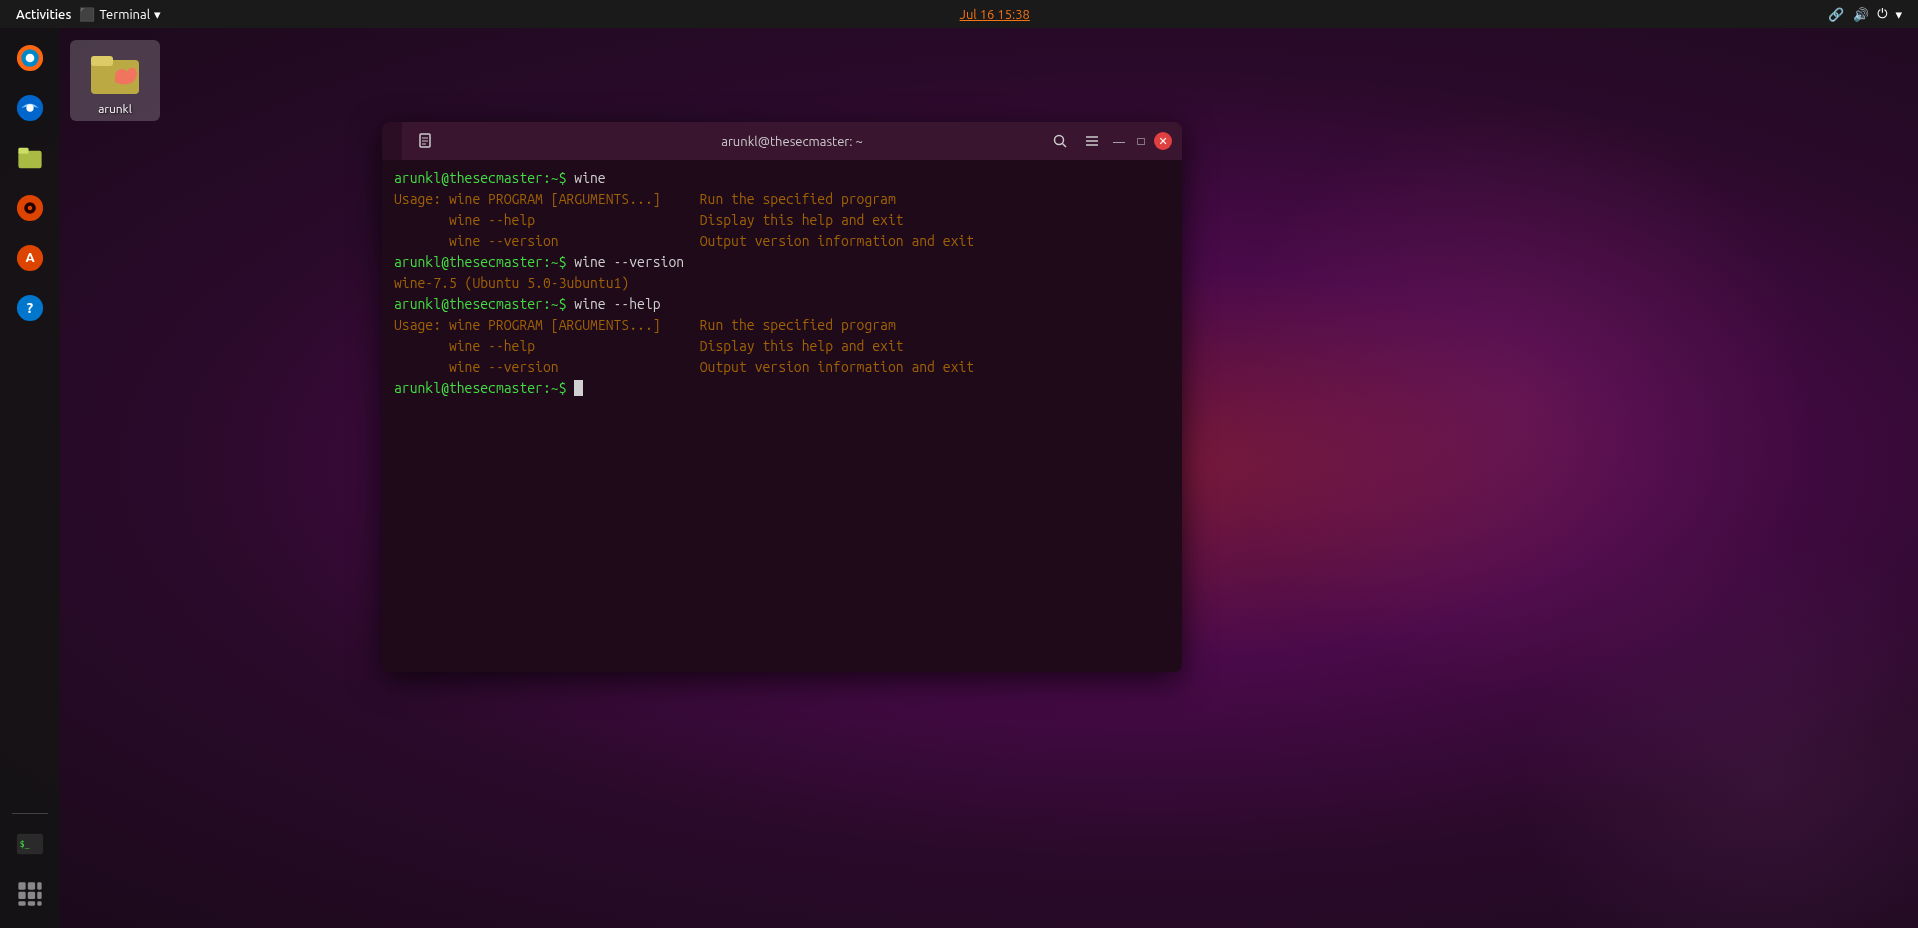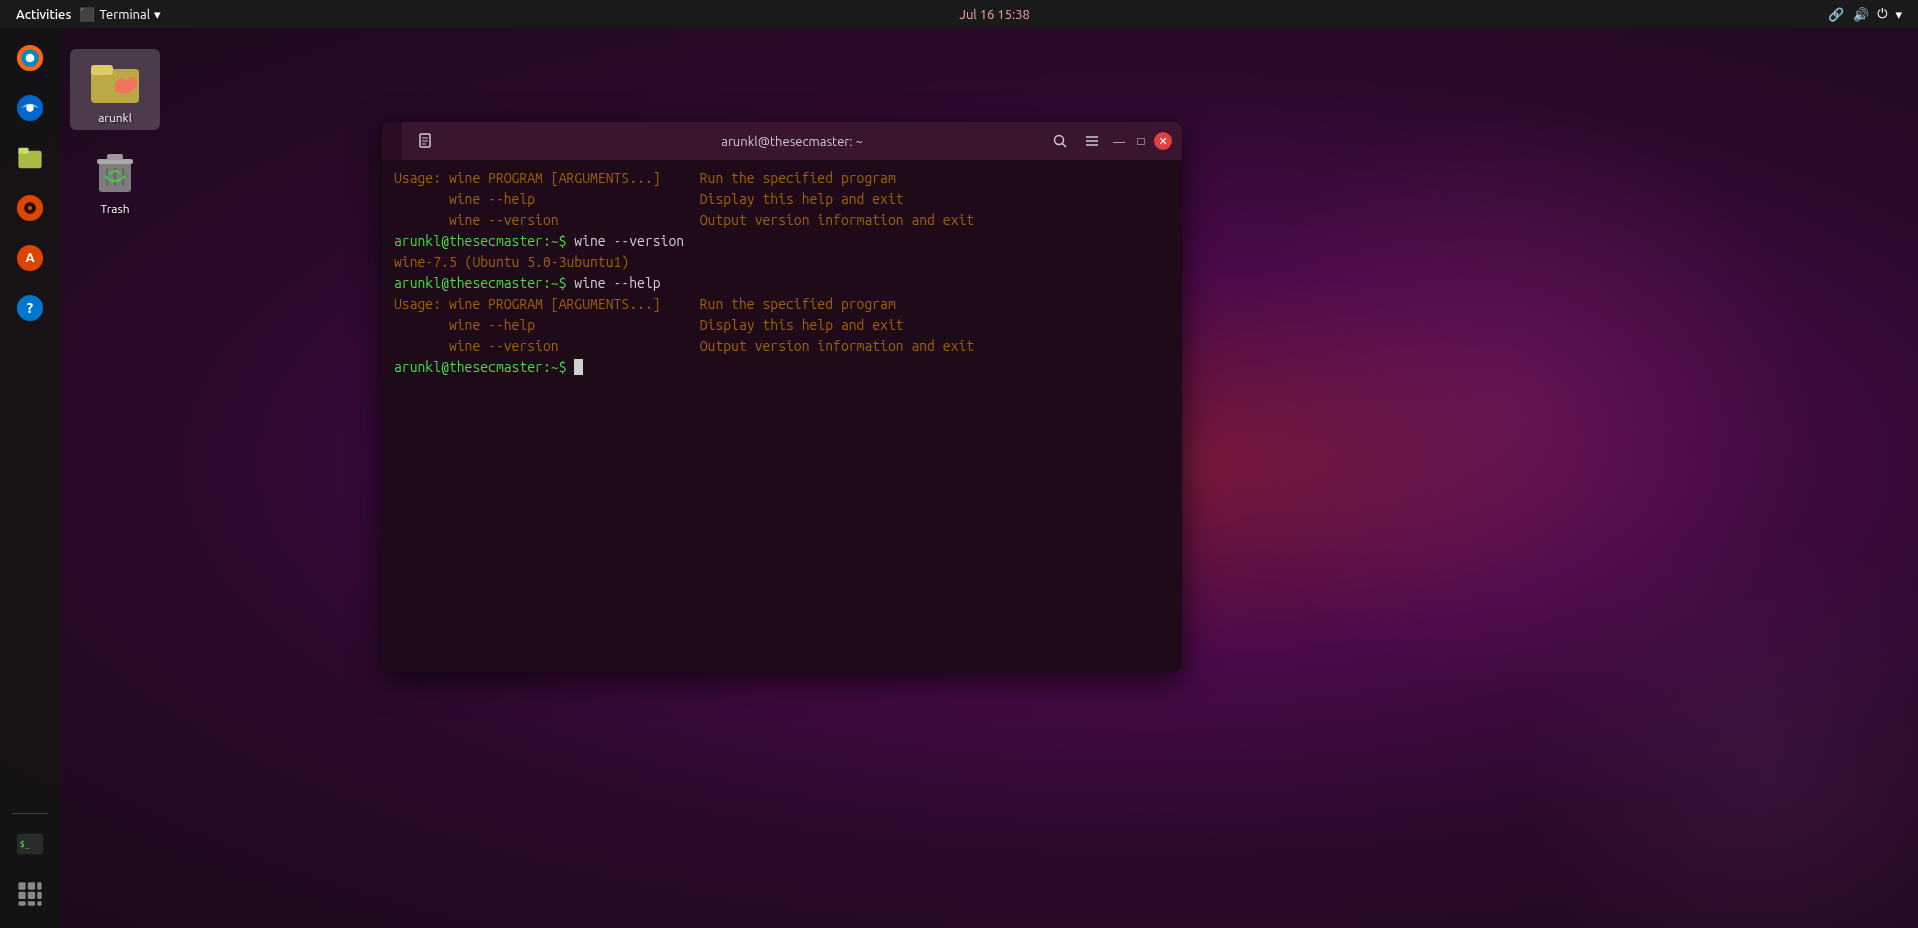--- a/index.html
+++ b/index.html
@@ -52,23 +52,24 @@
     .topbar-terminal {
       color: #fff;
       font-size: 13px;
       display: flex;
       align-items: center;
       gap: 4px;
       cursor: pointer;
     }
 
     .topbar-center {
-      color: #fca5a5;
+      color: #f97316;
       font-size: 13px;
       font-weight: 400;
+      text-decoration: underline;
     }
 
     .topbar-right {
       display: flex;
       align-items: center;
       gap: 8px;
       color: #fff;
       font-size: 13px;
     }
 
@@ -116,21 +117,21 @@
       margin-bottom: 12px;
       display: flex;
       flex-direction: column;
       align-items: center;
       gap: 6px;
     }
 
     
     .desktop-icons {
       position: absolute;
-      top: 49px;
+      top: 40px;
       left: 70px;
       display: flex;
       flex-direction: column;
       gap: 10px;
     }
 
     .desktop-icon {
       display: flex;
       flex-direction: column;
       align-items: center;
@@ -434,34 +435,20 @@
 
     <div class="desktop-icon desktop-icon-selected">
       <svg viewBox="0 0 52 52" xmlns="http://www.w3.org/2000/svg">
         <rect x="2" y="14" width="48" height="34" rx="4" fill="#BBAA44"></rect>
         <rect x="2" y="10" width="22" height="10" rx="3" fill="#DDCC66"></rect>
         <path d="M26 30 C26 24 34 20 38 26 C40 20 48 20 48 28 C48 36 38 42 26 36 Z" fill="#FF6666" opacity="0.8"></path>
       </svg>
       <span class="desktop-icon-label">arunkl</span>
     </div>
 
-    <div class="desktop-icon">
-      <svg viewBox="0 0 52 52" xmlns="http://www.w3.org/2000/svg">
-        <rect x="10" y="16" width="32" height="30" rx="3" fill="#888" opacity="0.9"></rect>
-        <rect x="8" y="13" width="36" height="5" rx="2" fill="#aaa"></rect>
-        <rect x="18" y="8" width="16" height="6" rx="2" fill="#999"></rect>
-        <line x1="18" y1="22" x2="18" y2="40" stroke="#666" stroke-width="2"></line>
-        <line x1="26" y1="22" x2="26" y2="40" stroke="#666" stroke-width="2"></line>
-        <line x1="34" y1="22" x2="34" y2="40" stroke="#666" stroke-width="2"></line>
-
-        <path d="M20 28 Q26 22 32 28" stroke="#44cc44" stroke-width="2" fill="none"></path>
-        <path d="M16 30 Q26 40 36 30" stroke="#44cc44" stroke-width="2" fill="none"></path>
-      </svg>
-      <span class="desktop-icon-label">Trash</span>
-    </div>
 
   </div>
 
   <div class="terminal-window">
     <div class="terminal-titlebar">
       <div class="terminal-titlebar-icons">
         <div class="titlebar-icon-btn">
           <svg width="16" height="16" viewBox="0 0 16 16" fill="none">
             <rect x="2" y="1" width="10" height="13" rx="1" stroke="#ccc" stroke-width="1.5" fill="none"></rect>
             <line x1="4" y1="5" x2="10" y2="5" stroke="#ccc" stroke-width="1"></line>
@@ -484,20 +471,21 @@
             <line x1="2" y1="8" x2="14" y2="8" stroke="#ccc" stroke-width="1.5"></line>
             <line x1="2" y1="12" x2="14" y2="12" stroke="#ccc" stroke-width="1.5"></line>
           </svg>
         </div>
         <div class="win-btn win-btn-min">—</div>
         <div class="win-btn win-btn-max">□</div>
         <div class="win-btn win-btn-close">✕</div>
       </div>
     </div>
     <div class="terminal-body">
+      <span class="term-line"><span class="term-prompt">arunkl@thesecmaster:~$</span><span class="term-command"> wine</span></span>
       <span class="term-line term-output">Usage: wine PROGRAM [ARGUMENTS...]     Run the specified program</span>
       <span class="term-line term-output">       wine --help                     Display this help and exit</span>
       <span class="term-line term-output">       wine --version                  Output version information and exit</span>
       <span class="term-line"><span class="term-prompt">arunkl@thesecmaster:~$</span><span class="term-command"> wine --version</span></span>
       <span class="term-line term-output">wine-7.5 (Ubuntu 5.0-3ubuntu1)</span>
       <span class="term-line"><span class="term-prompt">arunkl@thesecmaster:~$</span><span class="term-command"> wine --help</span></span>
       <span class="term-line term-output">Usage: wine PROGRAM [ARGUMENTS...]     Run the specified program</span>
       <span class="term-line term-output">       wine --help                     Display this help and exit</span>
       <span class="term-line term-output">       wine --version                  Output version information and exit</span>
       <span class="term-line"><span class="term-prompt">arunkl@thesecmaster:~$</span><span class="term-command"> </span><span class="cursor-block"></span></span>

